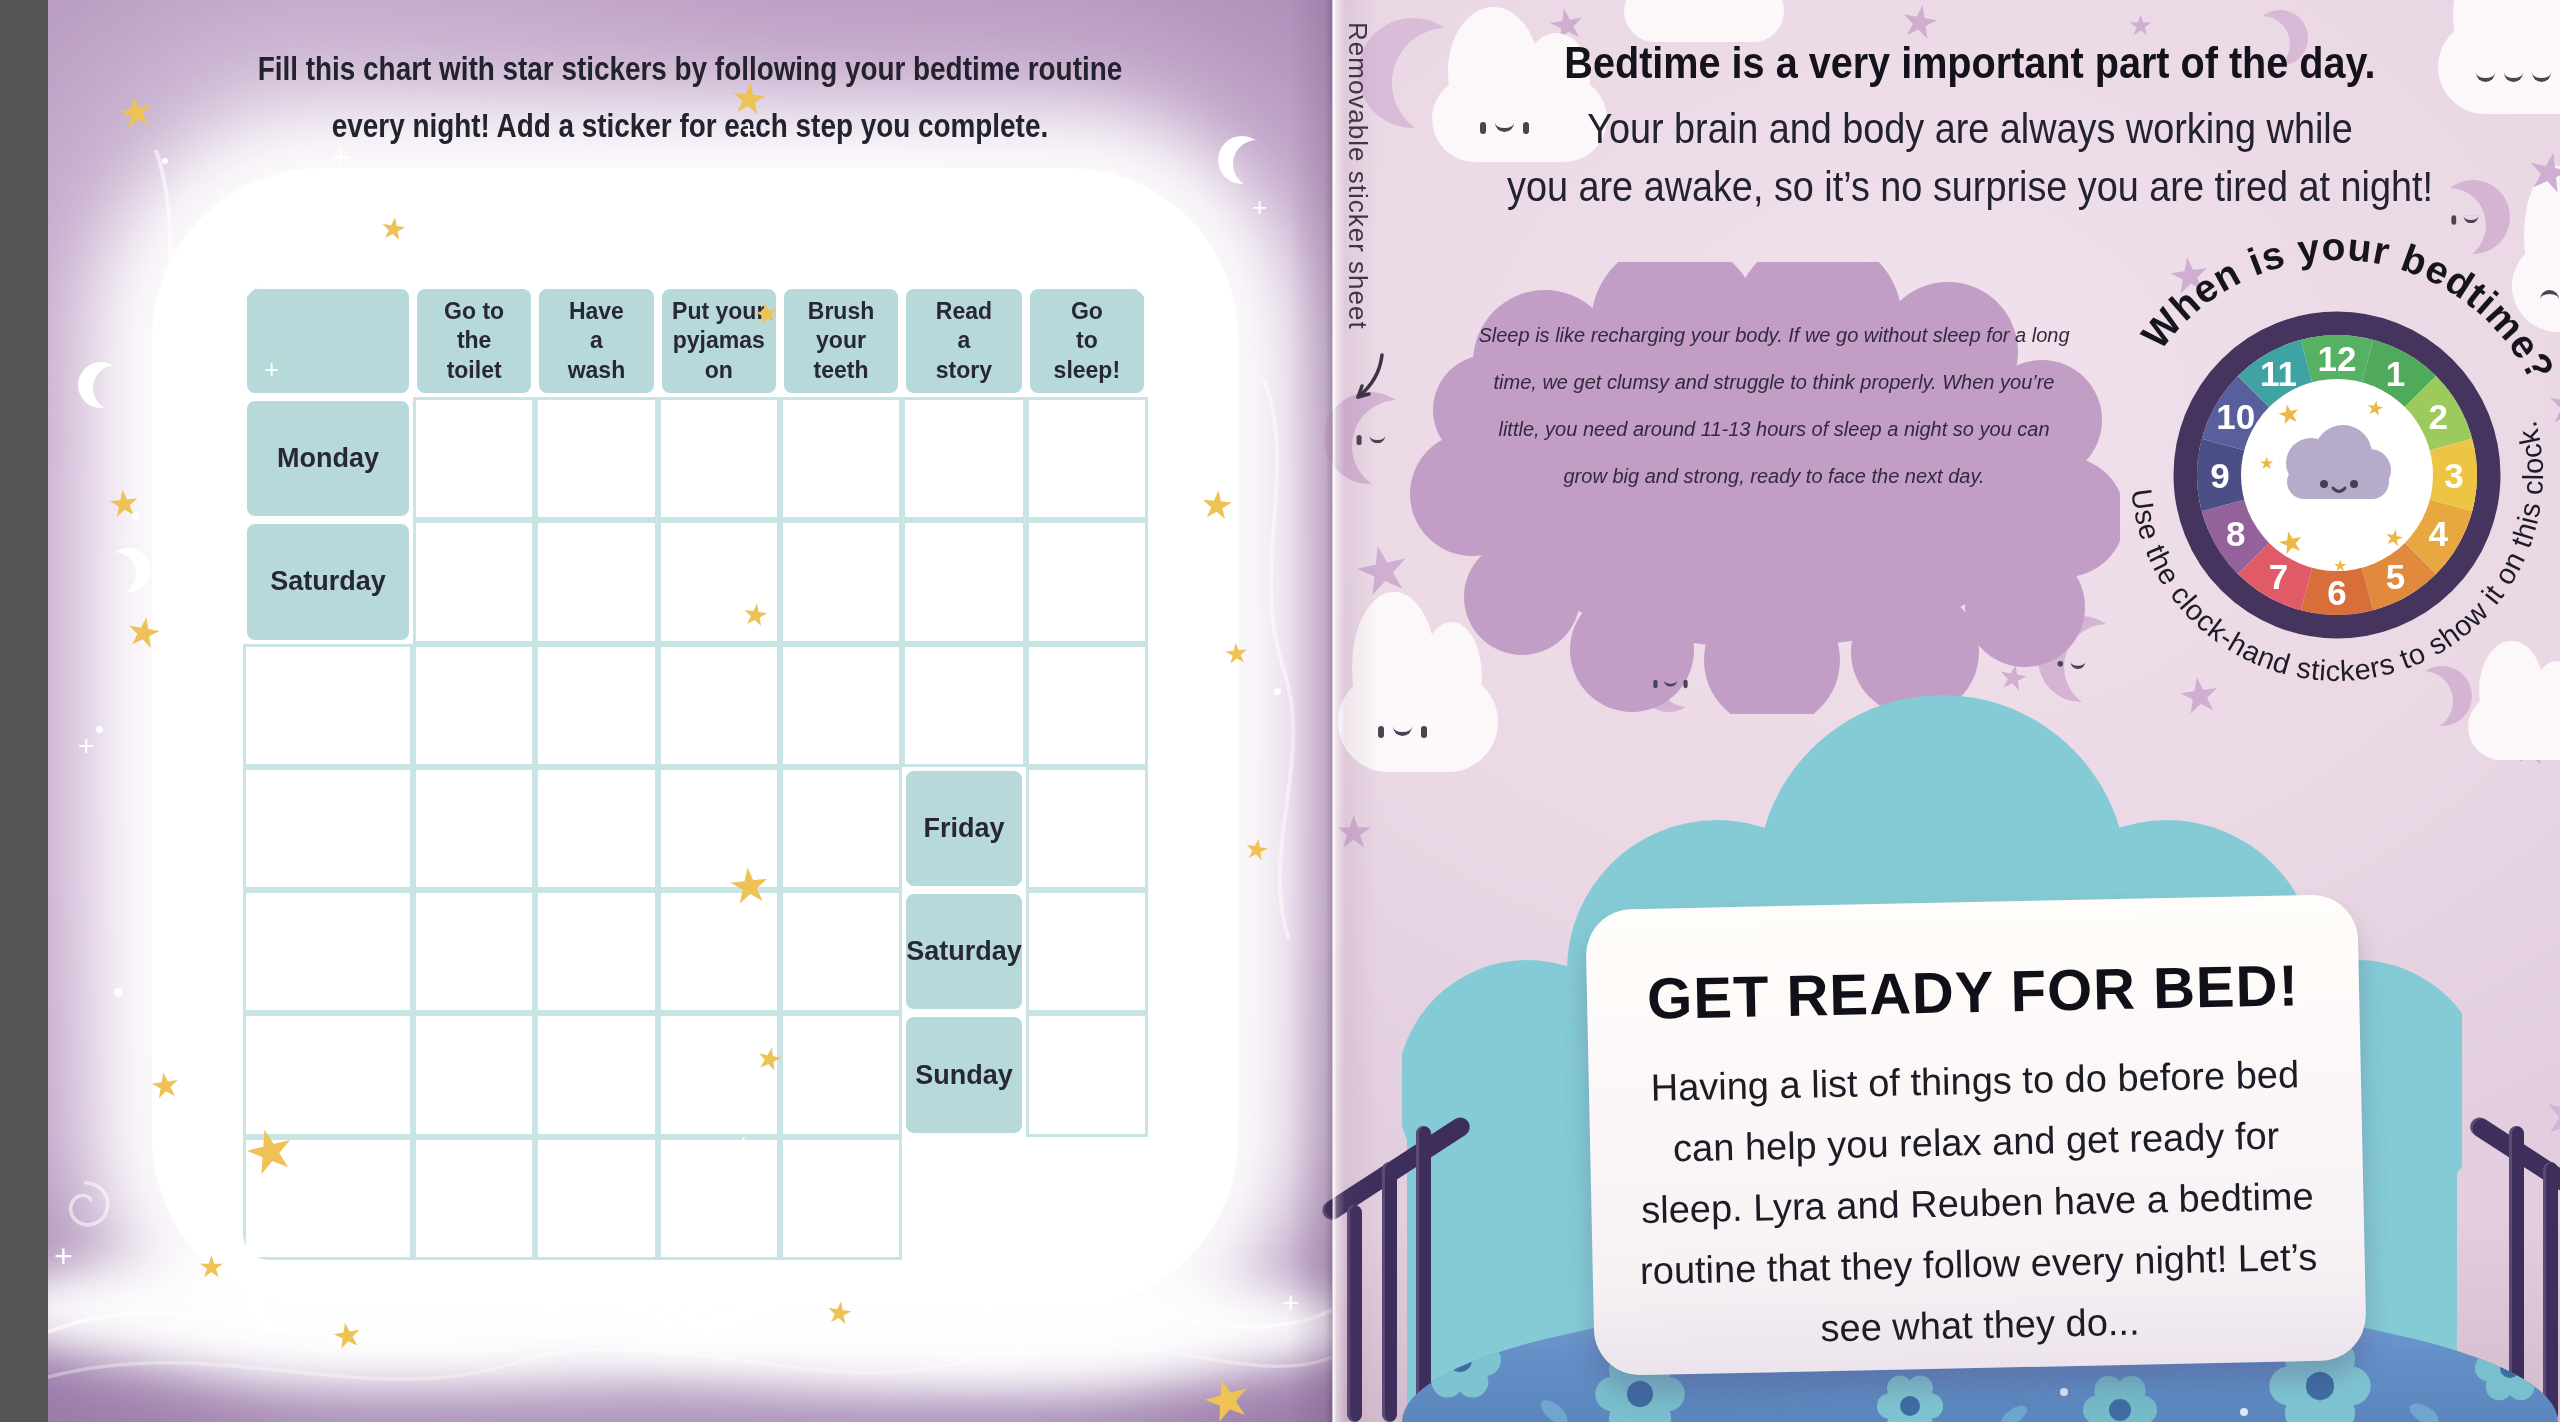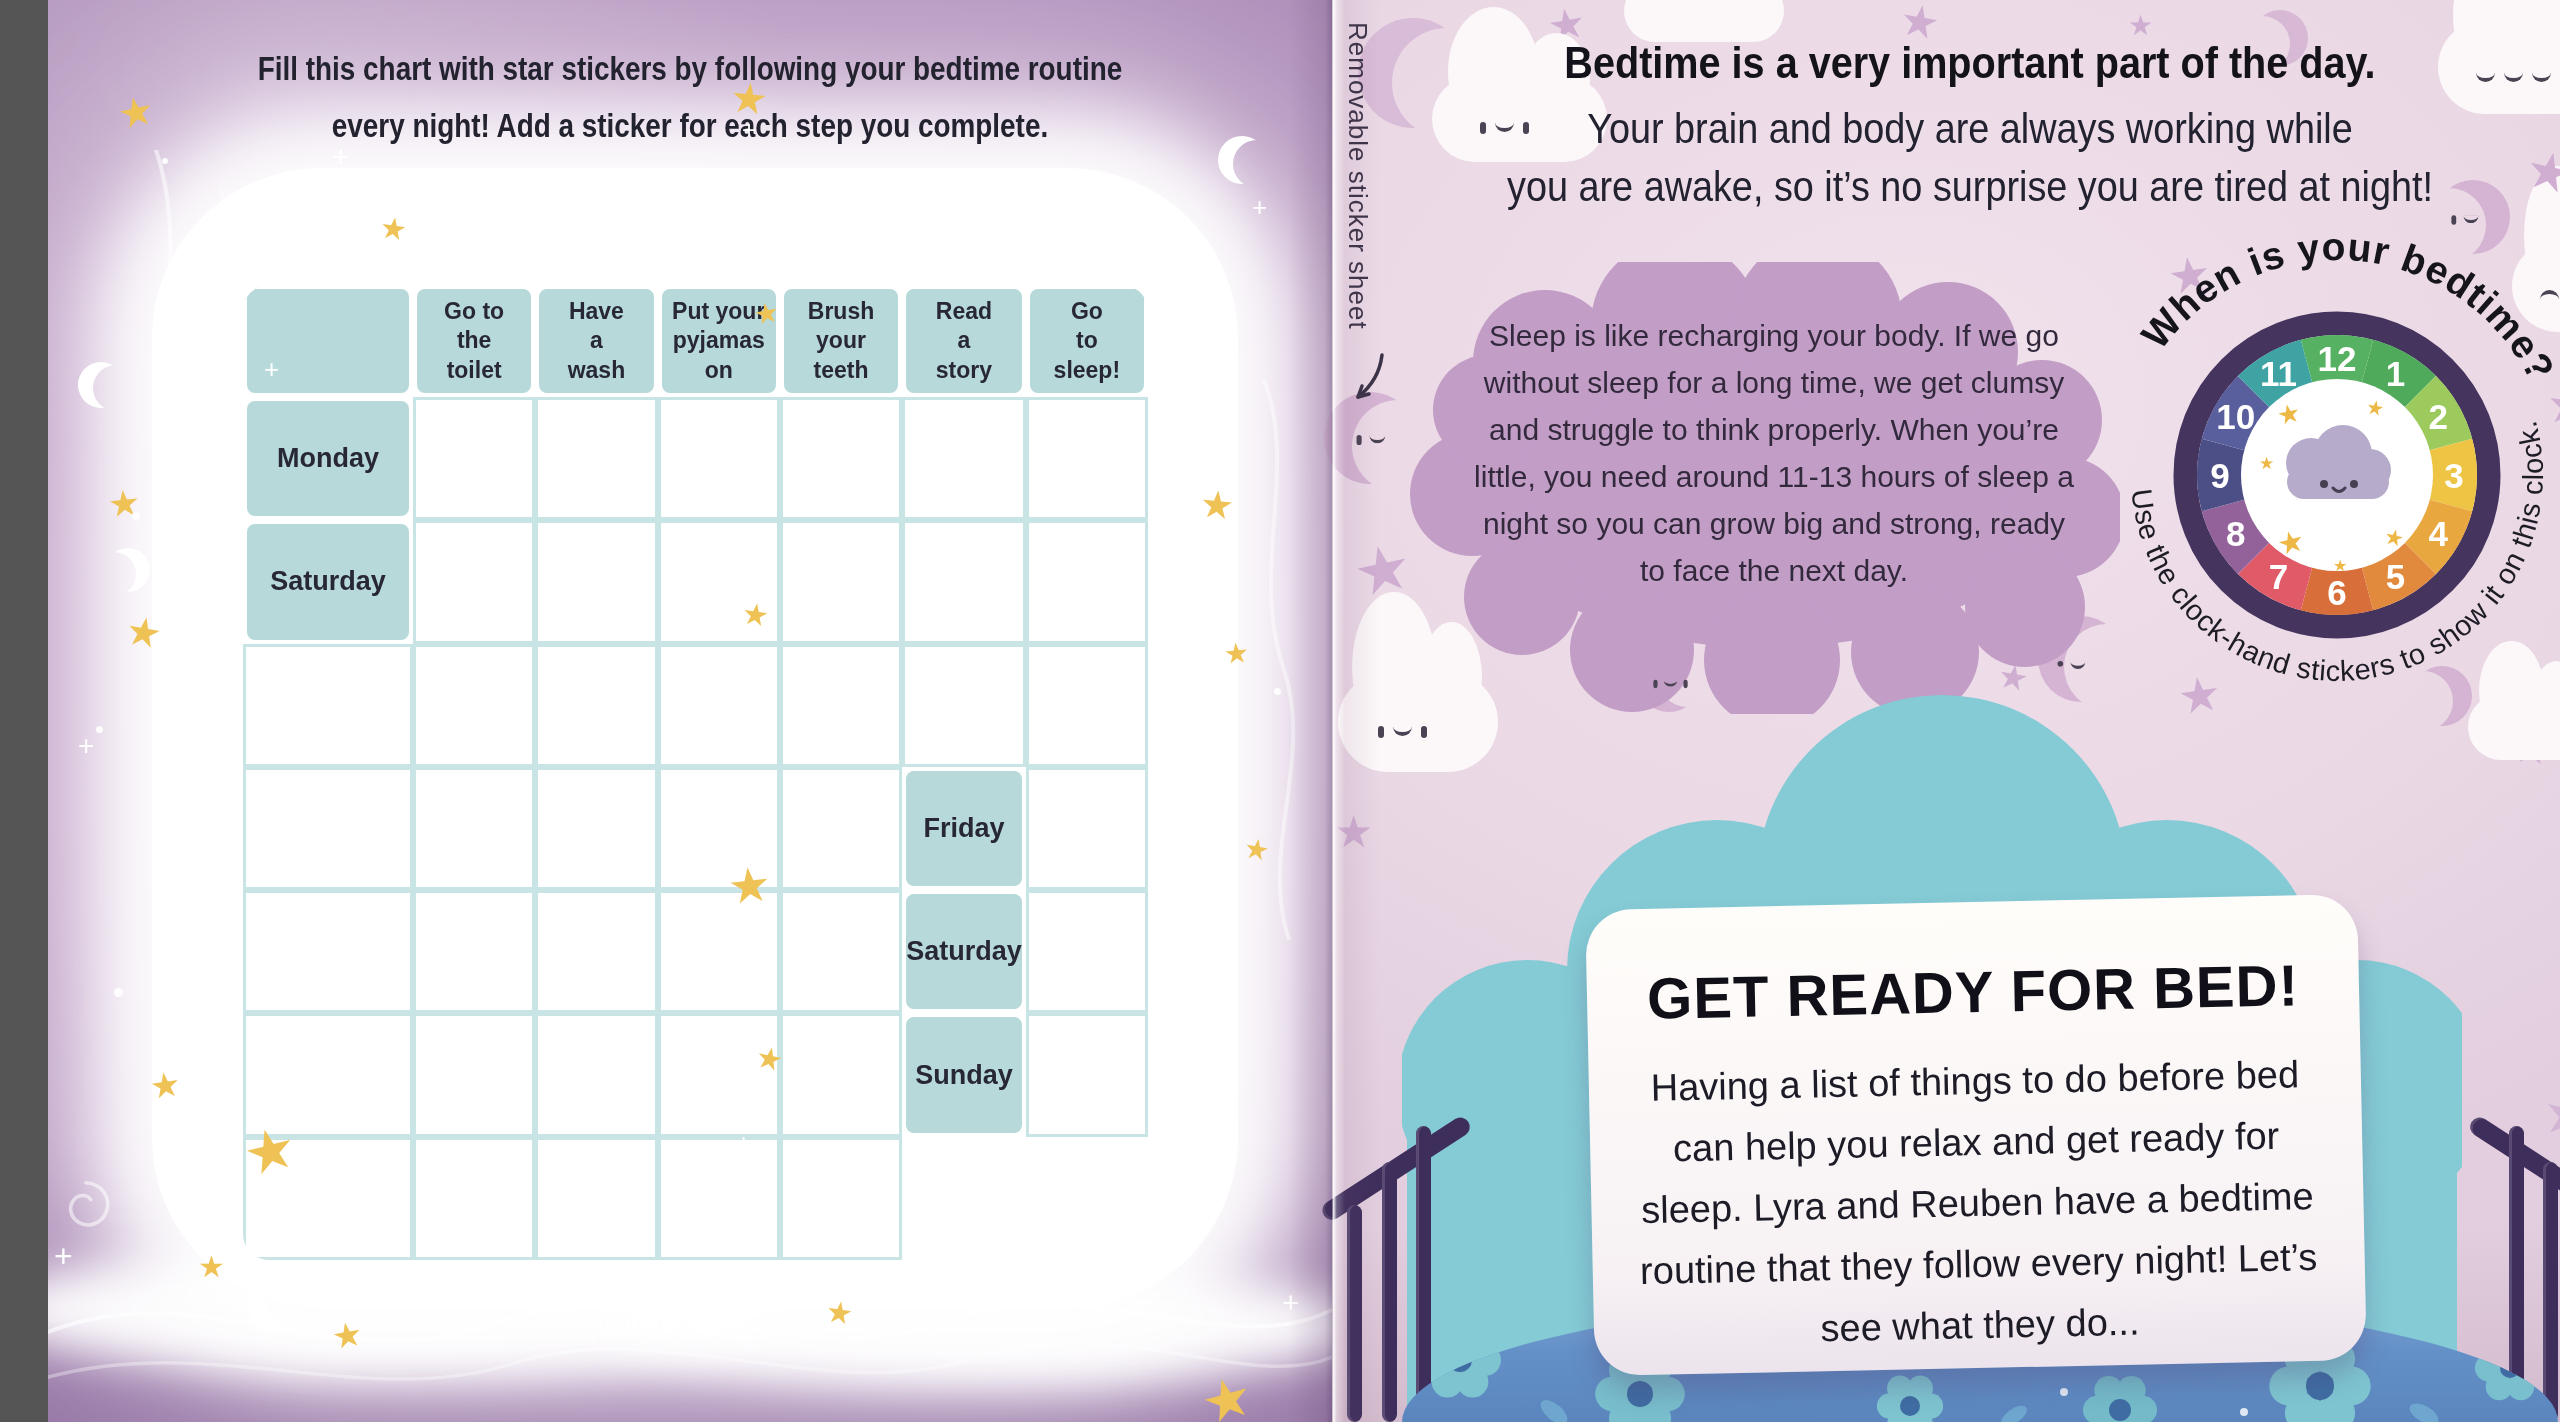--- a/index.html
+++ b/index.html
@@ -57,21 +57,21 @@
   .eu{width:19px;height:10px;border-bottom:4px solid #4a4353;border-radius:0 0 12px 12px;}
   .en{width:19px;height:10px;border-top:4px solid #4a4353;border-radius:12px 12px 0 0;}
 
   .spine-note{position:absolute;left:10px;top:22px;height:330px;
     writing-mode:vertical-rl;font-size:26px;color:#3b3347;letter-spacing:1px;}
   .rp-head{position:absolute;left:0;top:38px;width:1276px;text-align:center;transform:scaleX(.9);}
   .rp-head h2{margin:0;font-size:44px;font-weight:700;color:#14131c;letter-spacing:0;}
   .rp-head p{margin:12px 0 0 0;font-size:42px;font-weight:400;color:#232230;line-height:58px;}
   .bubble-svg{position:absolute;left:78px;top:262px;width:710px;height:452px;}
   .bubble-text{position:absolute;left:142px;top:312px;width:600px;text-align:center;
-    font-size:30px;line-height:47px;color:#33293d;}
+    font-size:20px;line-height:47px;color:#33293d;font-style:italic;}
   .clock-svg{position:absolute;left:745px;top:175px;width:520px;height:600px;}
   .ct1{font-size:39px;font-weight:700;fill:#16151e;letter-spacing:1px;}
   .ct2{font-size:29px;font-weight:500;fill:#1d1c26;letter-spacing:.5px;}
   .cnum{font-size:35px;font-weight:700;fill:#ffffff;text-anchor:middle;}
 
   .headboard{position:absolute;left:70px;top:688px;width:1060px;height:734px;}
   .rail{position:absolute;background:#3e2e5c;border-radius:10px;box-shadow:inset 3px 0 0 rgba(255,255,255,.14);}
   .blanket{position:absolute;left:70px;top:1296px;width:1156px;height:126px;
     background:linear-gradient(180deg,#7aa3d6 0%,#6390c7 45%,#5a86bd 100%);
     border-top-left-radius:50% 100%;border-top-right-radius:50% 100%;overflow:hidden;}

